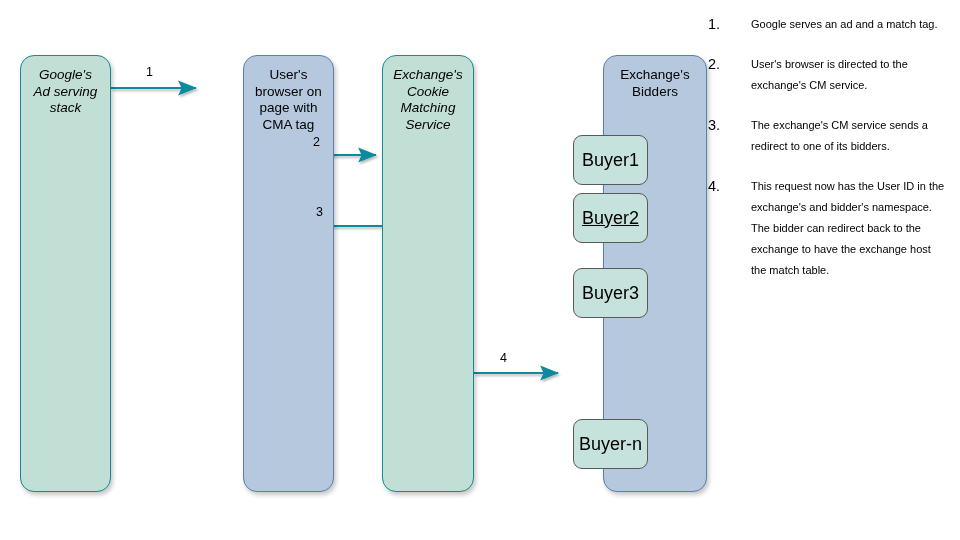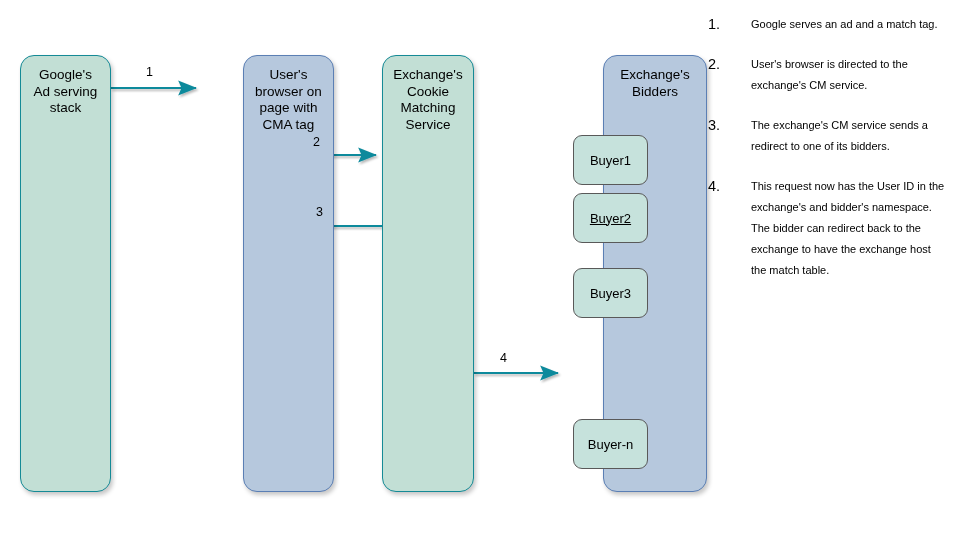--- a/index.html
+++ b/index.html
@@ -39,20 +39,21 @@
   }
   .col-box .col-label {
     display: block;
     white-space: pre-line;
     padding: 0 5px;
   }
 
   .green-box {
     background: #c2dfd5;
     border: 1.3px solid #158a96;
+    font-style: italic;
   }
   .blue-box {
     background: #b6c8dd;
     border: 1.3px solid #5b7fb4;
     margin-left: 40px;
   }
 
   #box-google      { left: 20px;  top: 55px; width: 91px;  height: 437px; }
   #box-browser     { left: 203px; top: 55px; width: 91px;  height: 437px; }
   #box-cms         { left: 382px; top: 55px; width: 92px;  height: 437px; }
@@ -64,21 +65,21 @@
     box-sizing: border-box;
     left: 573px;
     width: 75px;
     height: 50px;
     background: #c6e2dc;
     border: 1.3px solid #595959;
     border-radius: 9px;
     display: flex;
     align-items: center;
     justify-content: center;
-    font-size: 13px;
+    font-size: 18px;
     line-height: 15px;
     text-align: center;
   }
   #buyer-1 { top: 135px; }
   #buyer-2 { top: 193px; text-decoration: underline; }
   #buyer-3 { top: 268px; }
   #buyer-n { top: 384px; margin-top: 35px; }
 
   
   .arrow-label {

